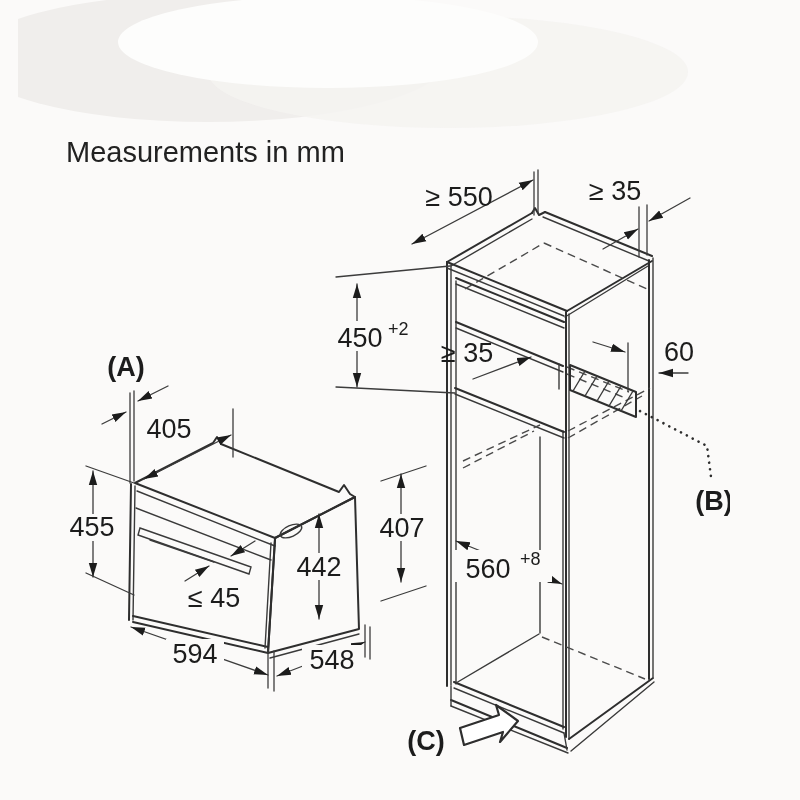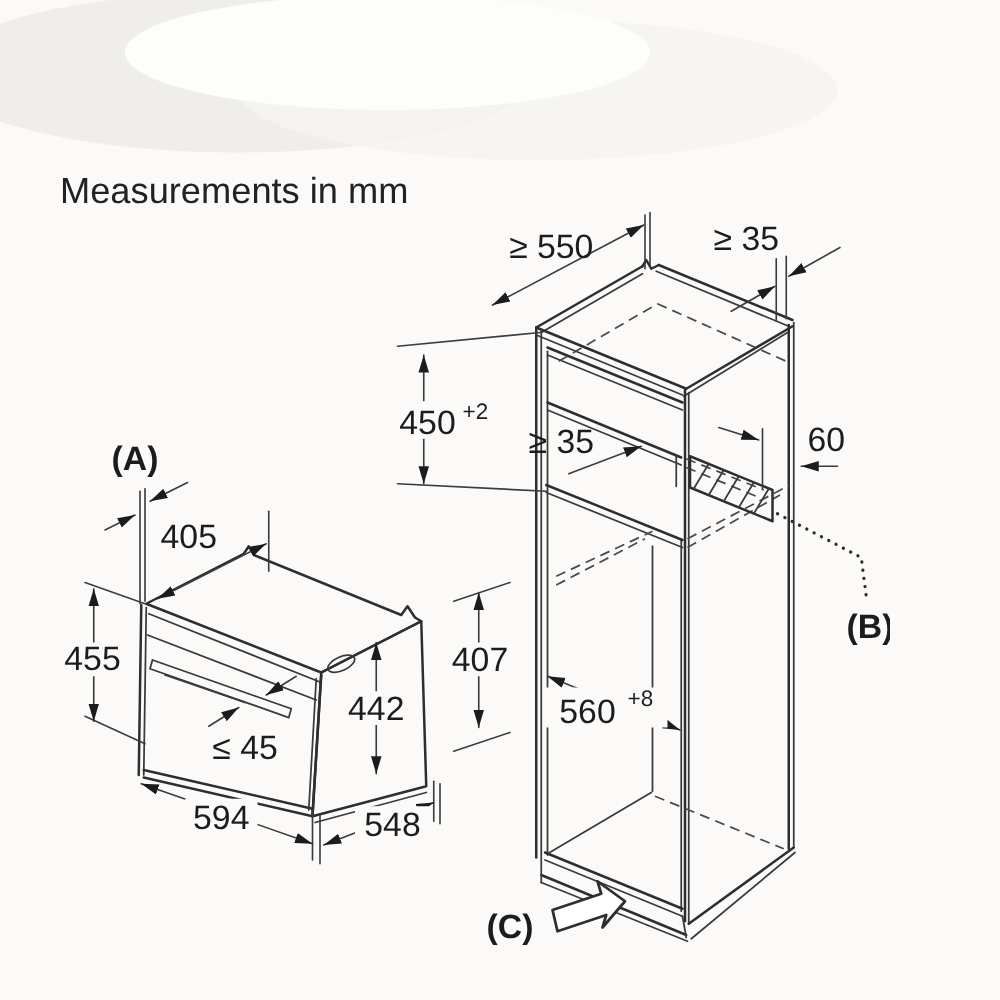--- a/index.html
+++ b/index.html
@@ -1,17 +1,17 @@
 <!DOCTYPE html>
 <html><head>
 <meta charset="utf-8">
 <style>
   html,body{margin:0;padding:0;}
   body{width:800px;height:800px;background:#fbfaf9;font-family:"Liberation Sans",sans-serif;}
-  #stage{position:relative;width:712px;height:800px;overflow:hidden;}
+  #stage{position:relative;width:712px;height:800px;overflow:hidden;margin-left:18px;}
   svg{display:block;}
   .t{fill:#1c1c1c;font-size:27px;font-family:"Liberation Sans",sans-serif;}
   .t-sup{fill:#1c1c1c;font-size:18px;font-family:"Liberation Sans",sans-serif;}
   .t-bold{font-weight:bold;}
   .title{fill:#222;font-size:29px;font-family:"Liberation Sans",sans-serif;}
   .main{stroke:#2e2e2e;stroke-width:2;fill:none;stroke-linejoin:round;stroke-linecap:round;}
   .main-thin{stroke:#3a3a3a;stroke-width:1.4;fill:none;stroke-linecap:round;}
   .dim{stroke:#3c3c3c;stroke-width:1.3;fill:none;stroke-linecap:round;}
   .dash{stroke:#4a4a4a;stroke-width:1.4;fill:none;stroke-dasharray:8 5;stroke-linecap:butt;}
   .dots{stroke:#2e2e2e;stroke-width:2.6;fill:none;stroke-dasharray:0.1 6.5;stroke-linecap:round;}

